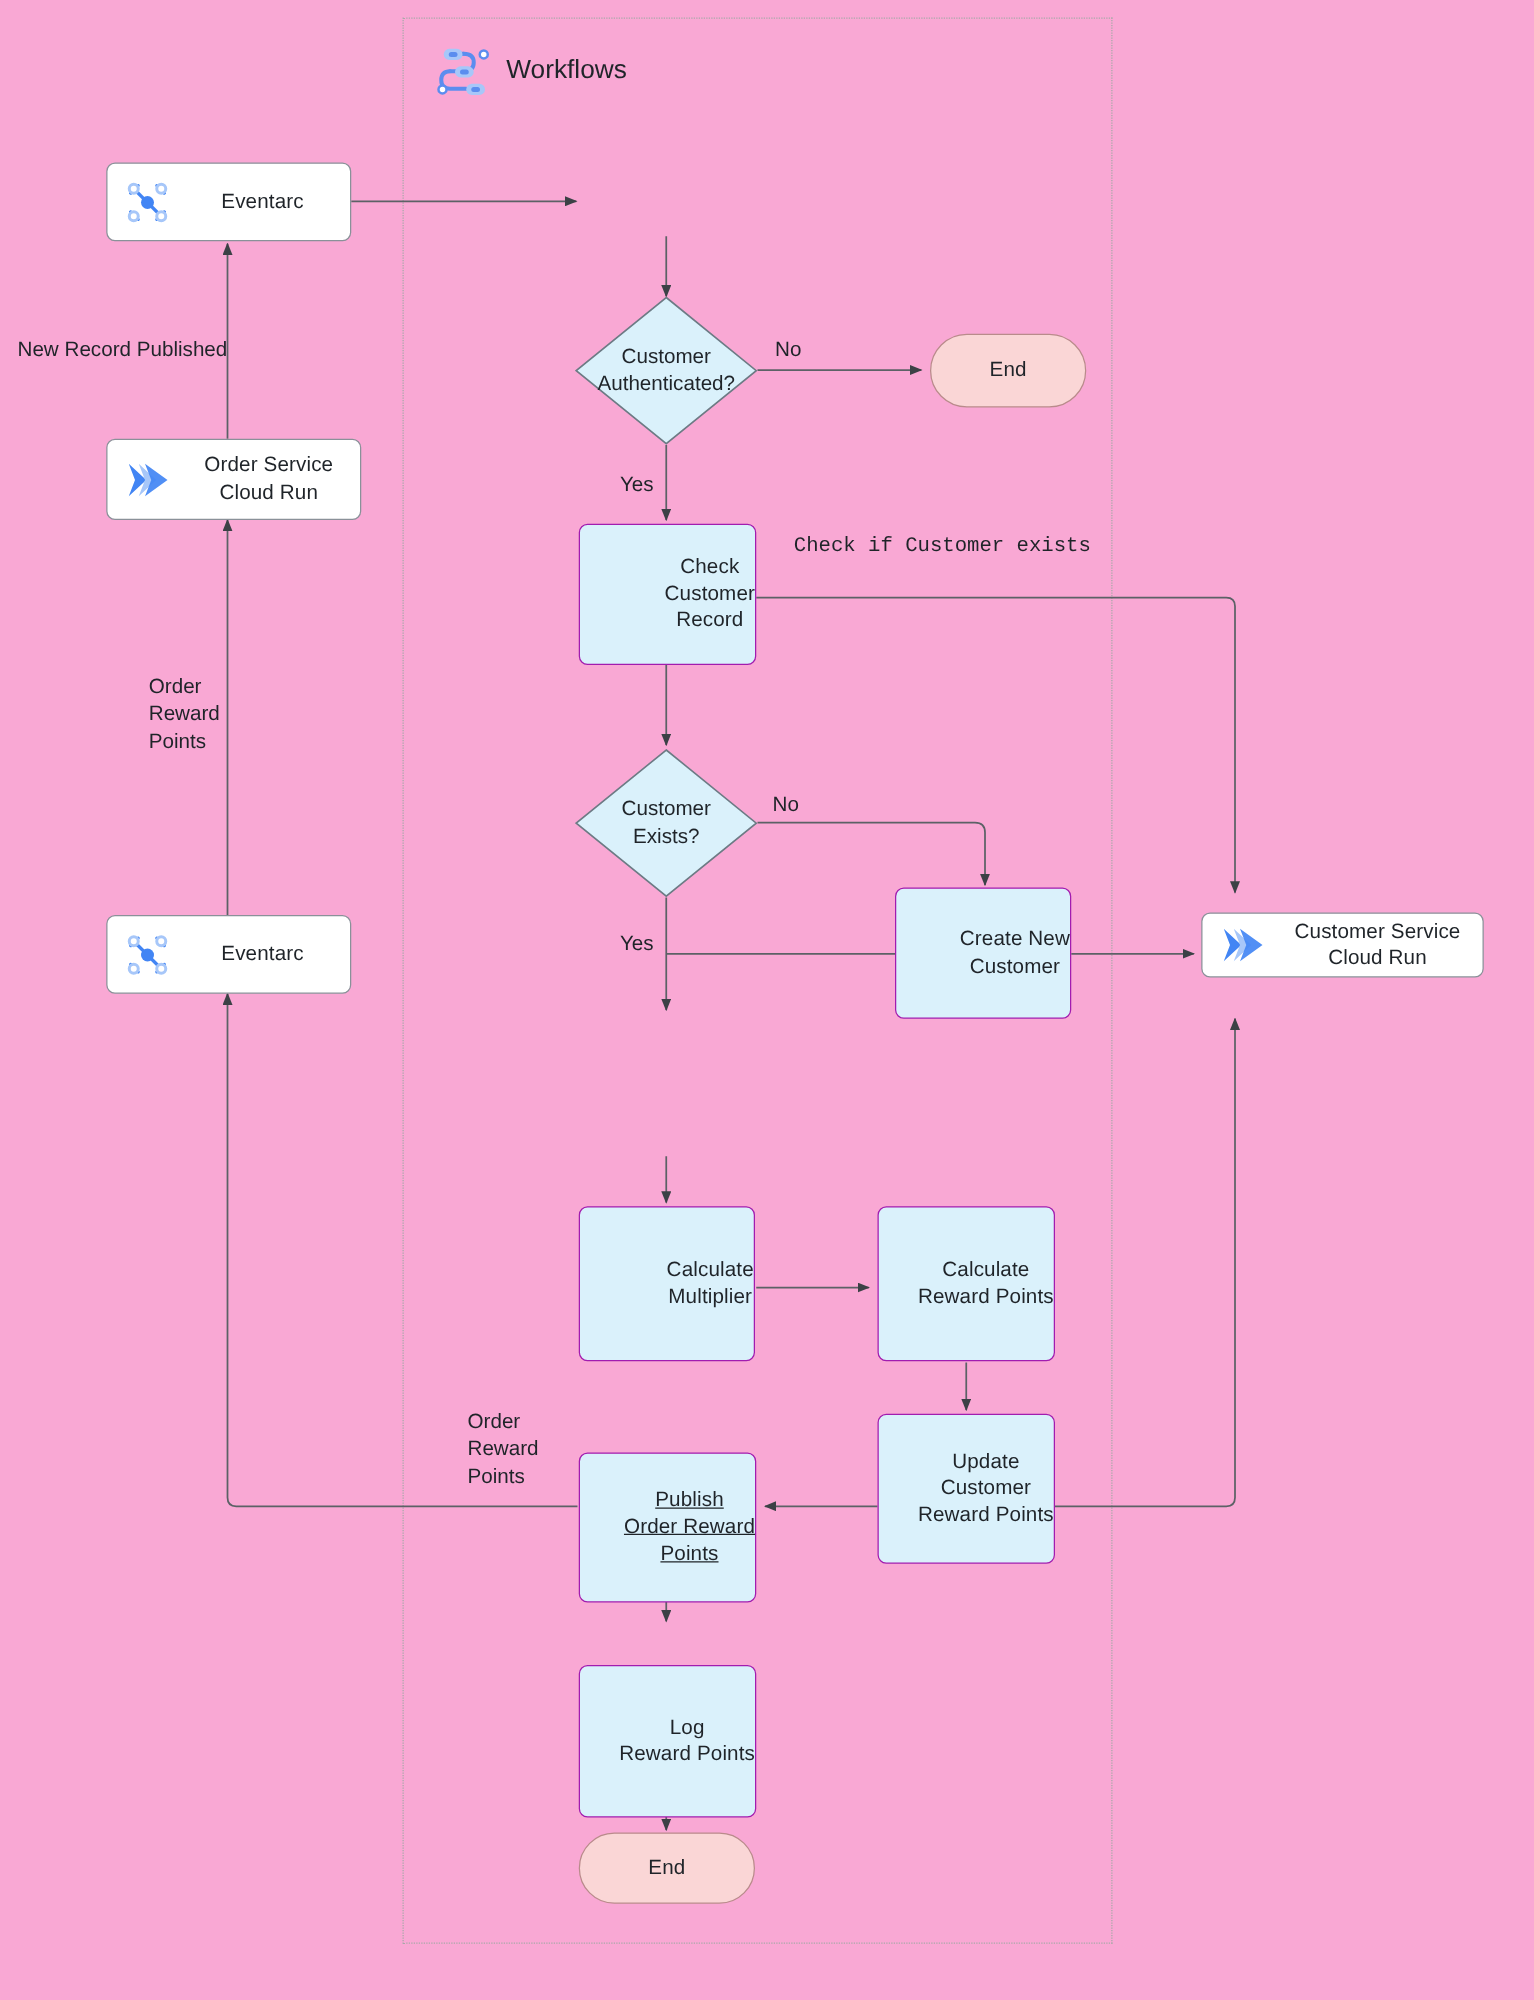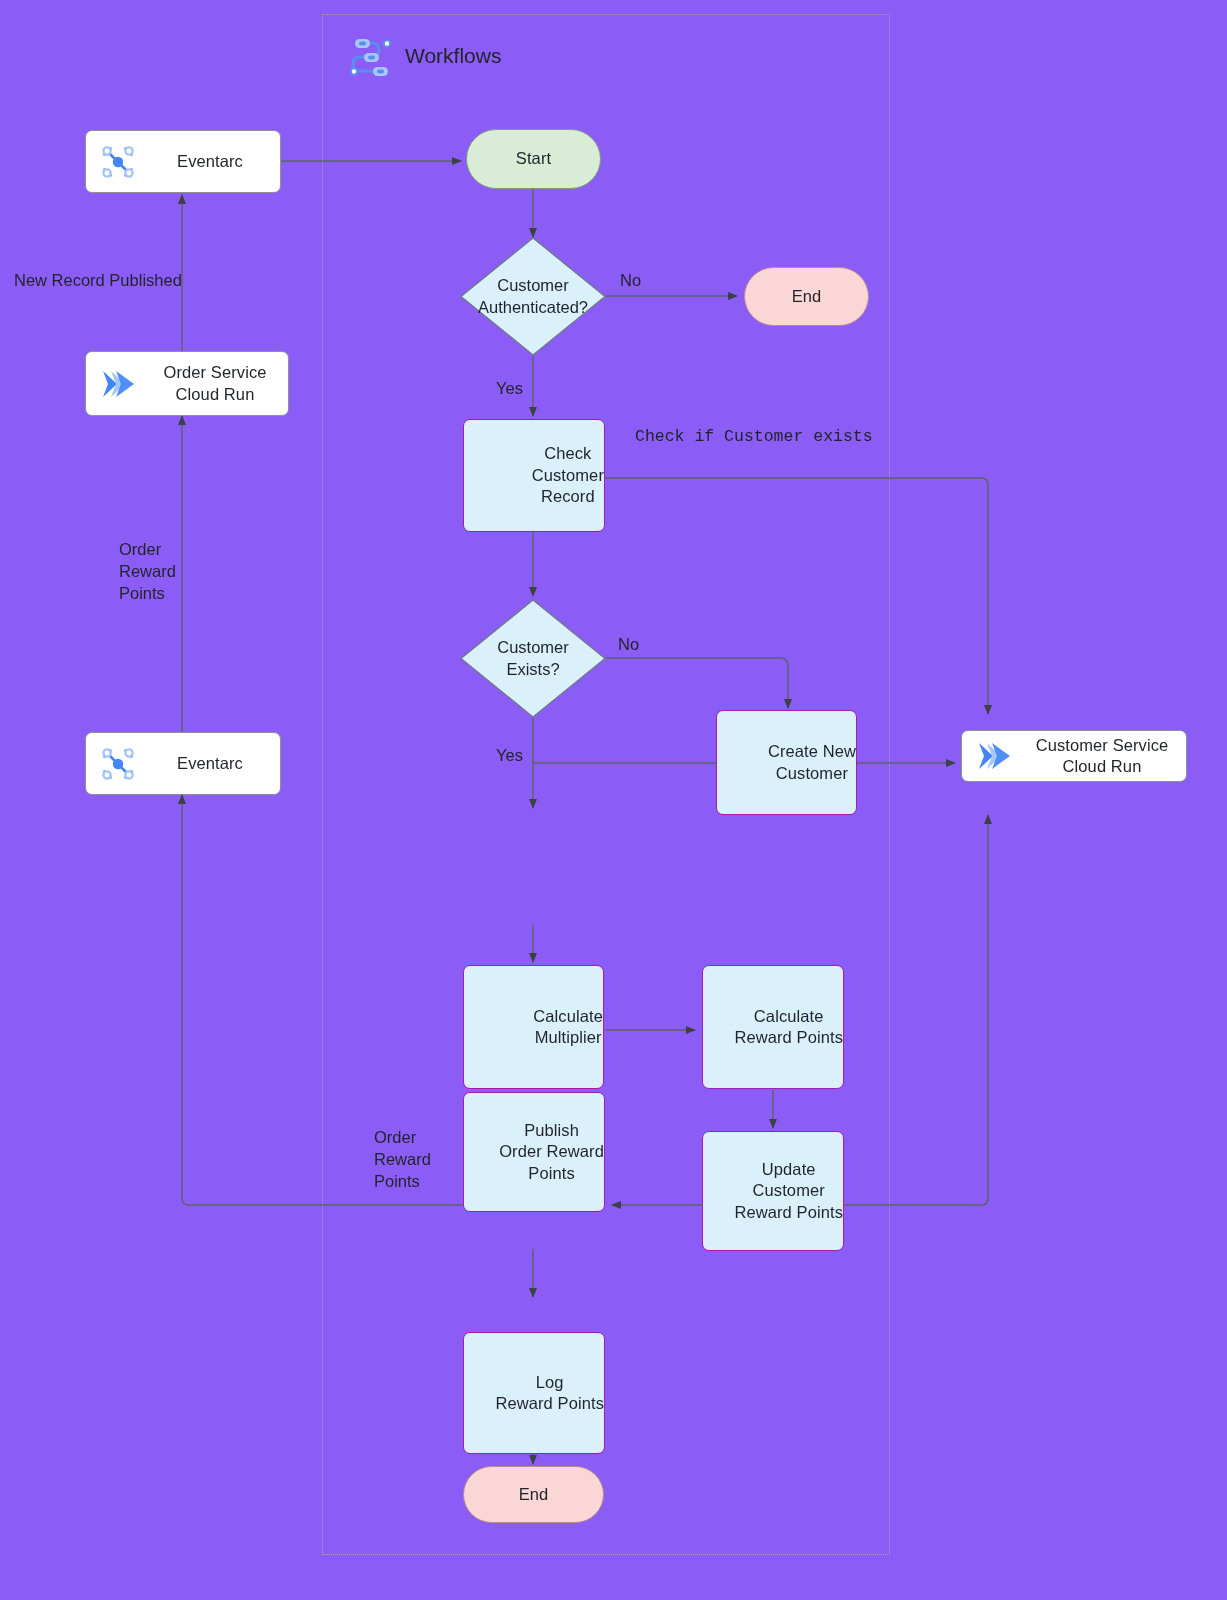--- a/index.html
+++ b/index.html
@@ -5,21 +5,21 @@
   * { box-sizing: border-box; }
   html, body {
     margin: 0; padding: 0;
     background: #ffffff;
     font-family: "Liberation Sans", sans-serif;
   }
   #canvas {
     position: relative;
     width: 1227px;
     height: 1600px;
-    background: #8b5cf6;
+    background: #f9a8d4;
     overflow: hidden;
   }
   svg.wires {
     position: absolute;
     left: 0; top: 0;
     width: 1227px; height: 1600px;
     pointer-events: none;
   }
   .node {
     position: absolute;
@@ -245,23 +245,20 @@
       <svg width="42" height="40" viewBox="0 0 42 40">
         <path d="M5 7 L19 20 L5 33 L10 20 Z" fill="#4285f4"></path>
         <path d="M13 7 L27 20 L13 33 L18 20 Z" fill="#a7c7f9"></path>
         <path d="M18 7 L36 20 L18 33 L23 20 Z" fill="#4285f4" opacity="0.92"></path>
       </svg>
     </span>
     <span class="svclabel nodetext">Customer Service
 Cloud Run</span>
   </div>
 
-  <div class="node terminator-green" style="left:466px; top:129px; width:135px; height:60px;">
-    <span>Start</span>
-  </div>
 
   <div class="node terminator-pink" style="left:744px; top:267px; width:125px; height:59px;">
     <span>End</span>
   </div>
 
   <div class="diamond-wrap" style="left:460px; top:237px; width:146px; height:119px;">
     <svg width="146" height="119" viewBox="0 0 146 119">
       <polygon points="73,1 145,59.5 73,118 1,59.5" fill="#daf1fb" stroke="#6d7b85" stroke-width="1.3"></polygon>
     </svg>
     <div class="diamond-text">Customer
@@ -297,21 +294,21 @@
     <span>Calculate
 Reward Points</span>
   </div>
 
   <div class="node process nodetext" style="left:702px; top:1131px; width:142px; height:120px;">
     <span>Update
 Customer
 Reward Points</span>
   </div>
 
-  <div class="node process nodetext" style="left:463px; top:1092px; width:142px; height:120px;">
+  <div class="node process nodetext" style="left:463px; top:1162px; width:142px; height:120px;text-decoration:underline;">
     <span>Publish
 Order Reward
 Points</span>
   </div>
 
   <div class="node process nodetext" style="left:463px; top:1300px; width:142px; height:122px;margin-top:32px;">
     <span>Log
 Reward Points</span>
   </div>
 

